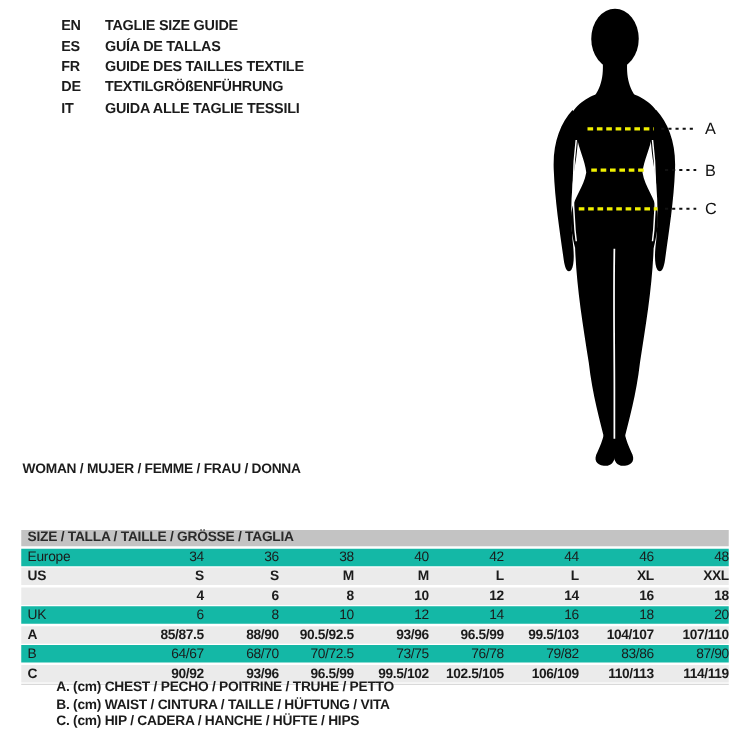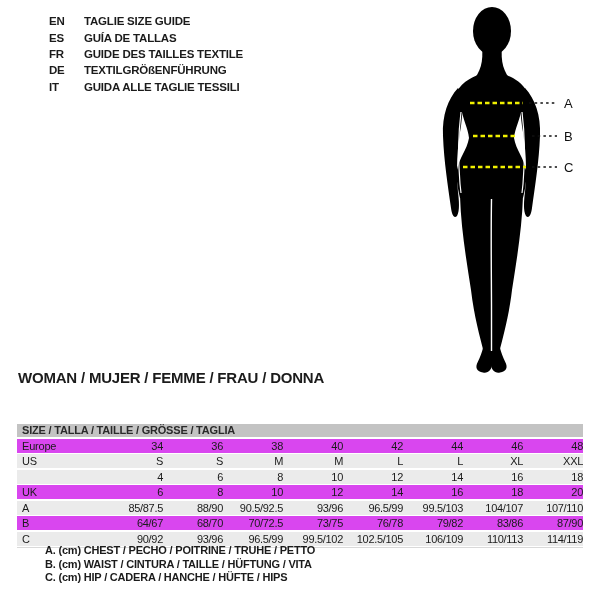--- a/index.html
+++ b/index.html
@@ -19,32 +19,32 @@
   }
   .lang-code { width: 35px; }
 
   
   .figure-wrap { position: absolute; left: 425px; top: 0; width: 165px; height: 380px; }
   .marker-label { font-family: "Liberation Sans", sans-serif; font-size: 13px; fill: #111; }
 
   
   .section-title {
     position: absolute; left: 18px; top: 369px;
-    font-weight: bold; font-size: 15px; letter-spacing: -0.2px;
+    font-weight: bold; font-size: 11px; letter-spacing: -0.2px;
   }
 
   
   .size-table { position: absolute; left: 17px; top: 396px; width: 566px; margin-top: 28px; }
   .table-header {
     height: 13px; background: #c3c3c3; font-weight: bold; font-size: 11px;
     line-height: 13px; padding-left: 5px; letter-spacing: -0.2px; color: #2a2a2a;
     margin-bottom: 1.5px;
   }
-  .t-row { display: flex; height: 14px; margin-bottom: 1.5px; background: #d946ef; }
-  .t-row.shaded { background: #ebebeb; }
+  .t-row { display: flex; height: 14px; margin-bottom: 1.5px; background: #14b8a6; }
+  .t-row.shaded { background: #ebebeb; font-weight: bold; }
   .t-label {
     width: 86px; font-size: 11px; line-height: 14px; padding-left: 5px;
     letter-spacing: -0.2px; white-space: nowrap;
   }
   .t-cell {
     flex: 1; font-size: 11px; line-height: 14px; text-align: right;
     letter-spacing: -0.3px; white-space: nowrap;
   }
   .table-bottom-line { height: 1px; background: #d9d9d9; margin-top: 1px; }
 

